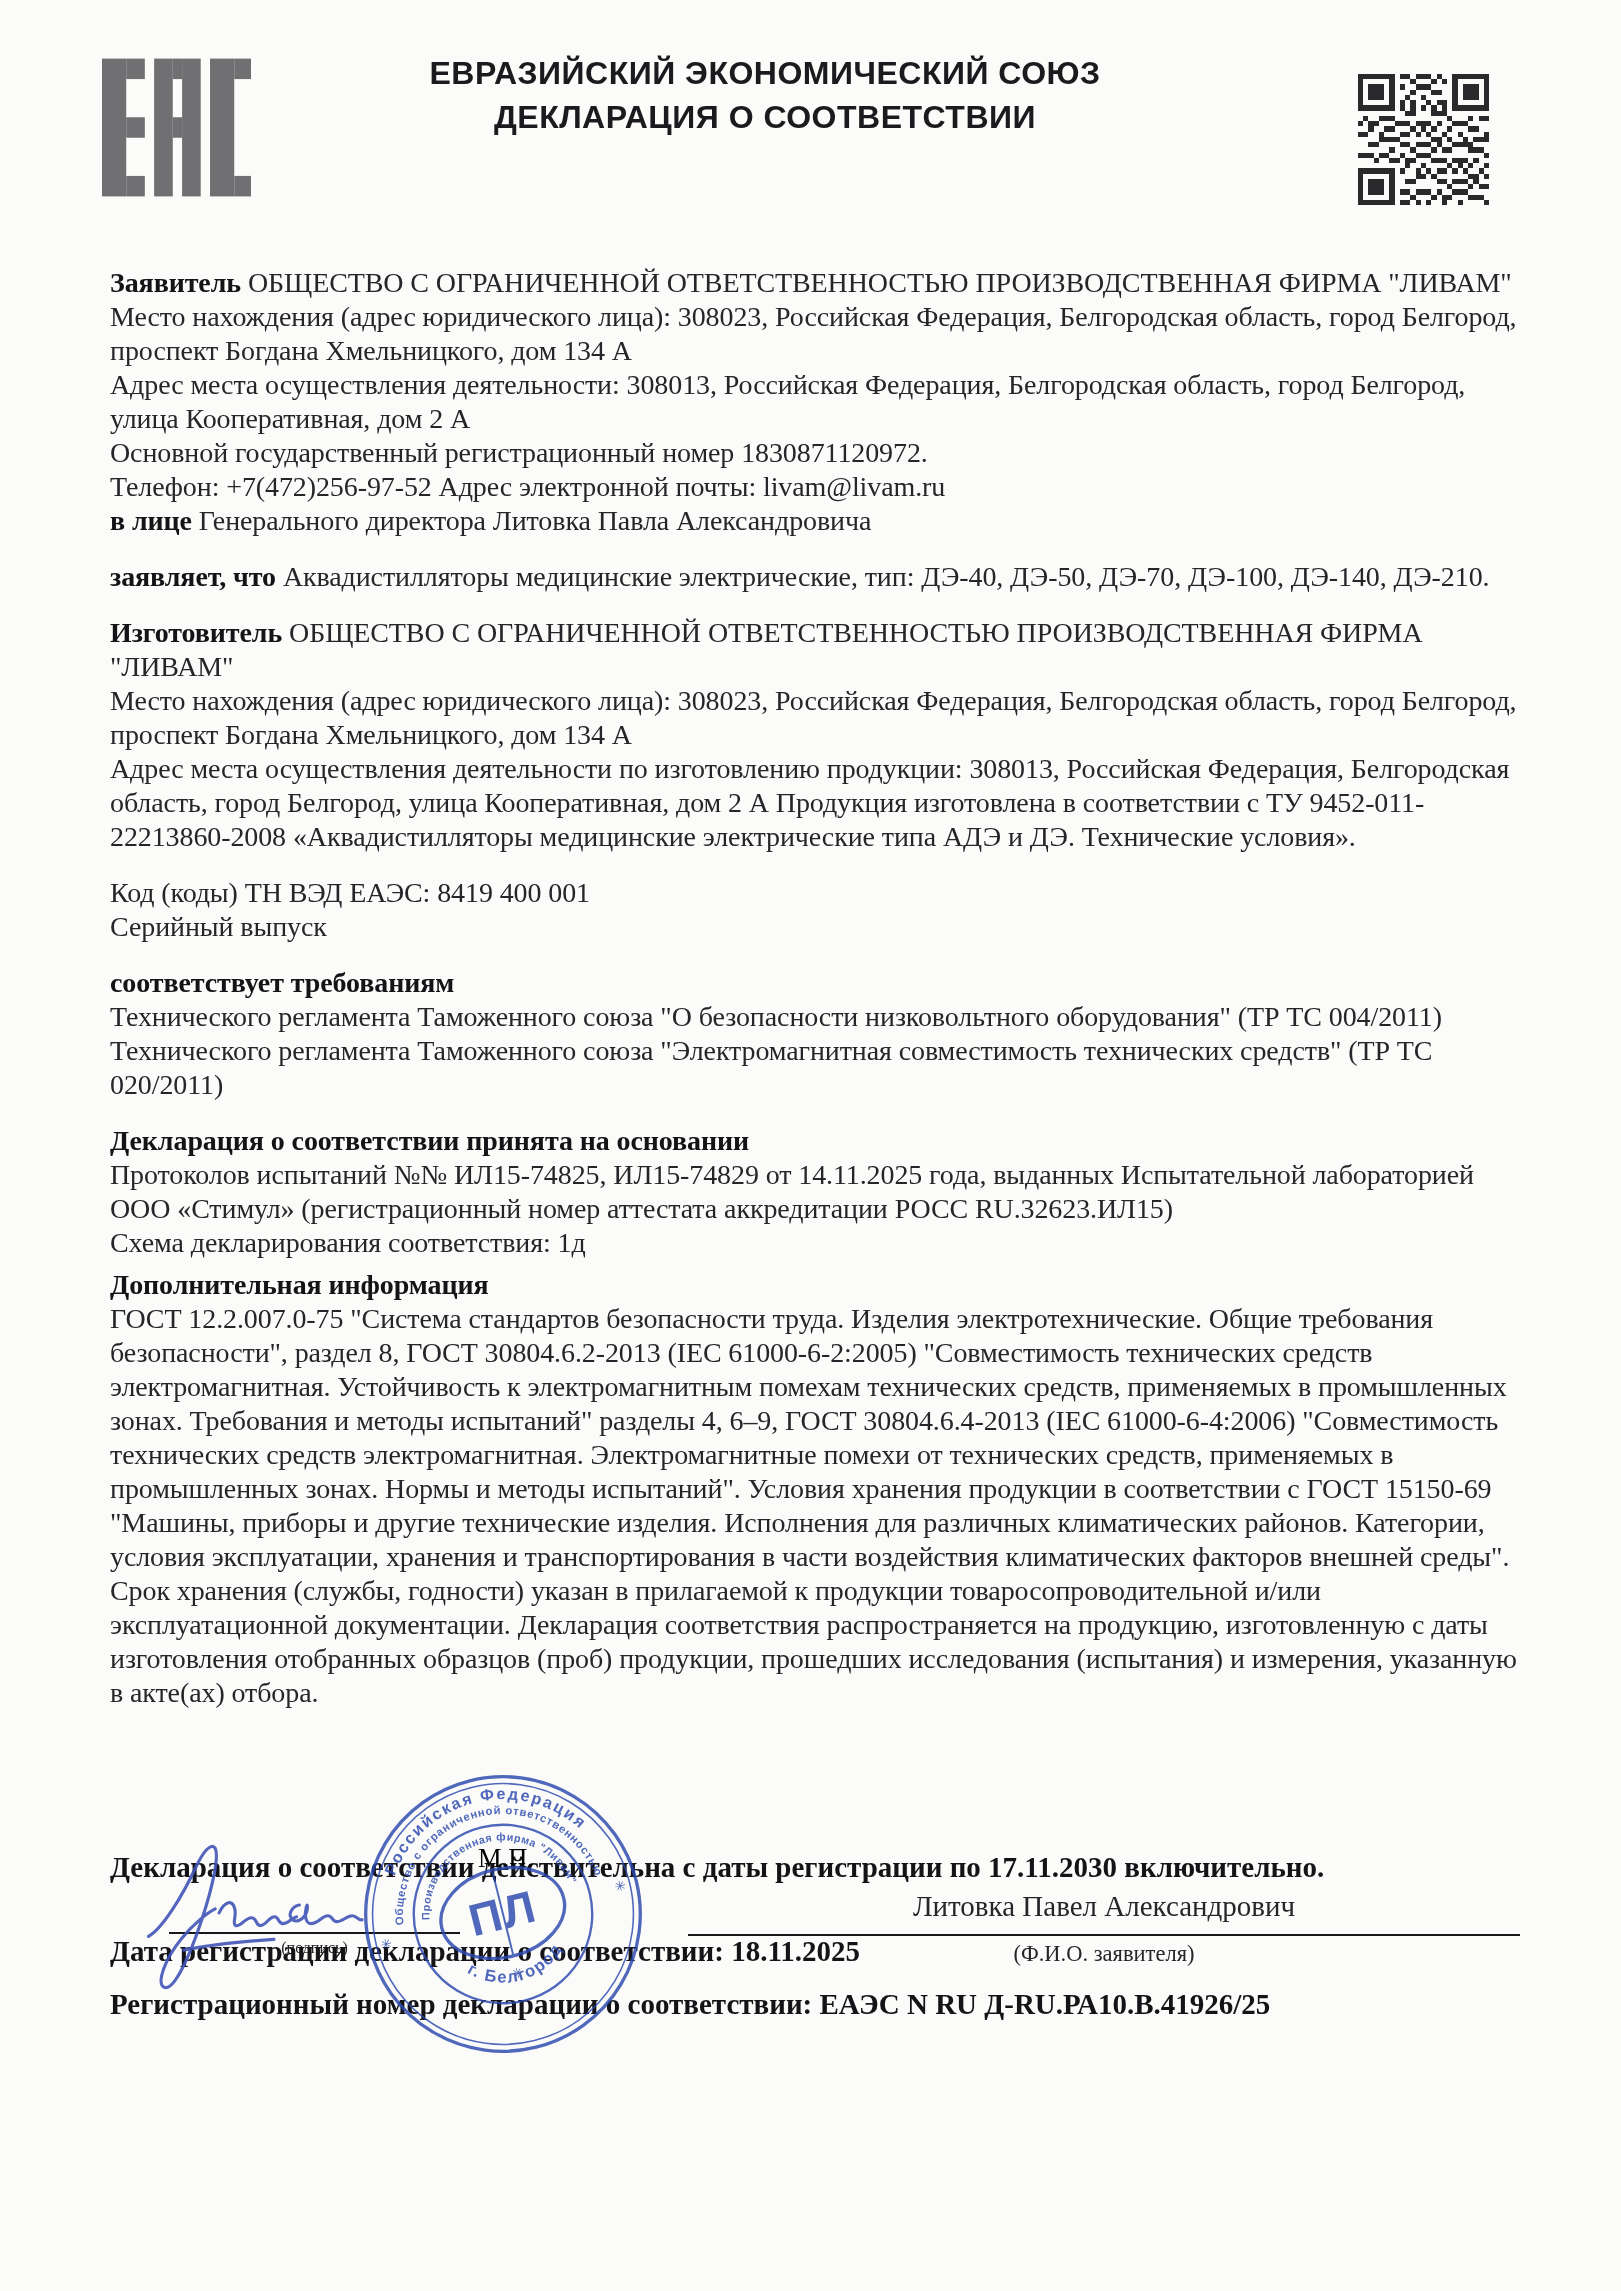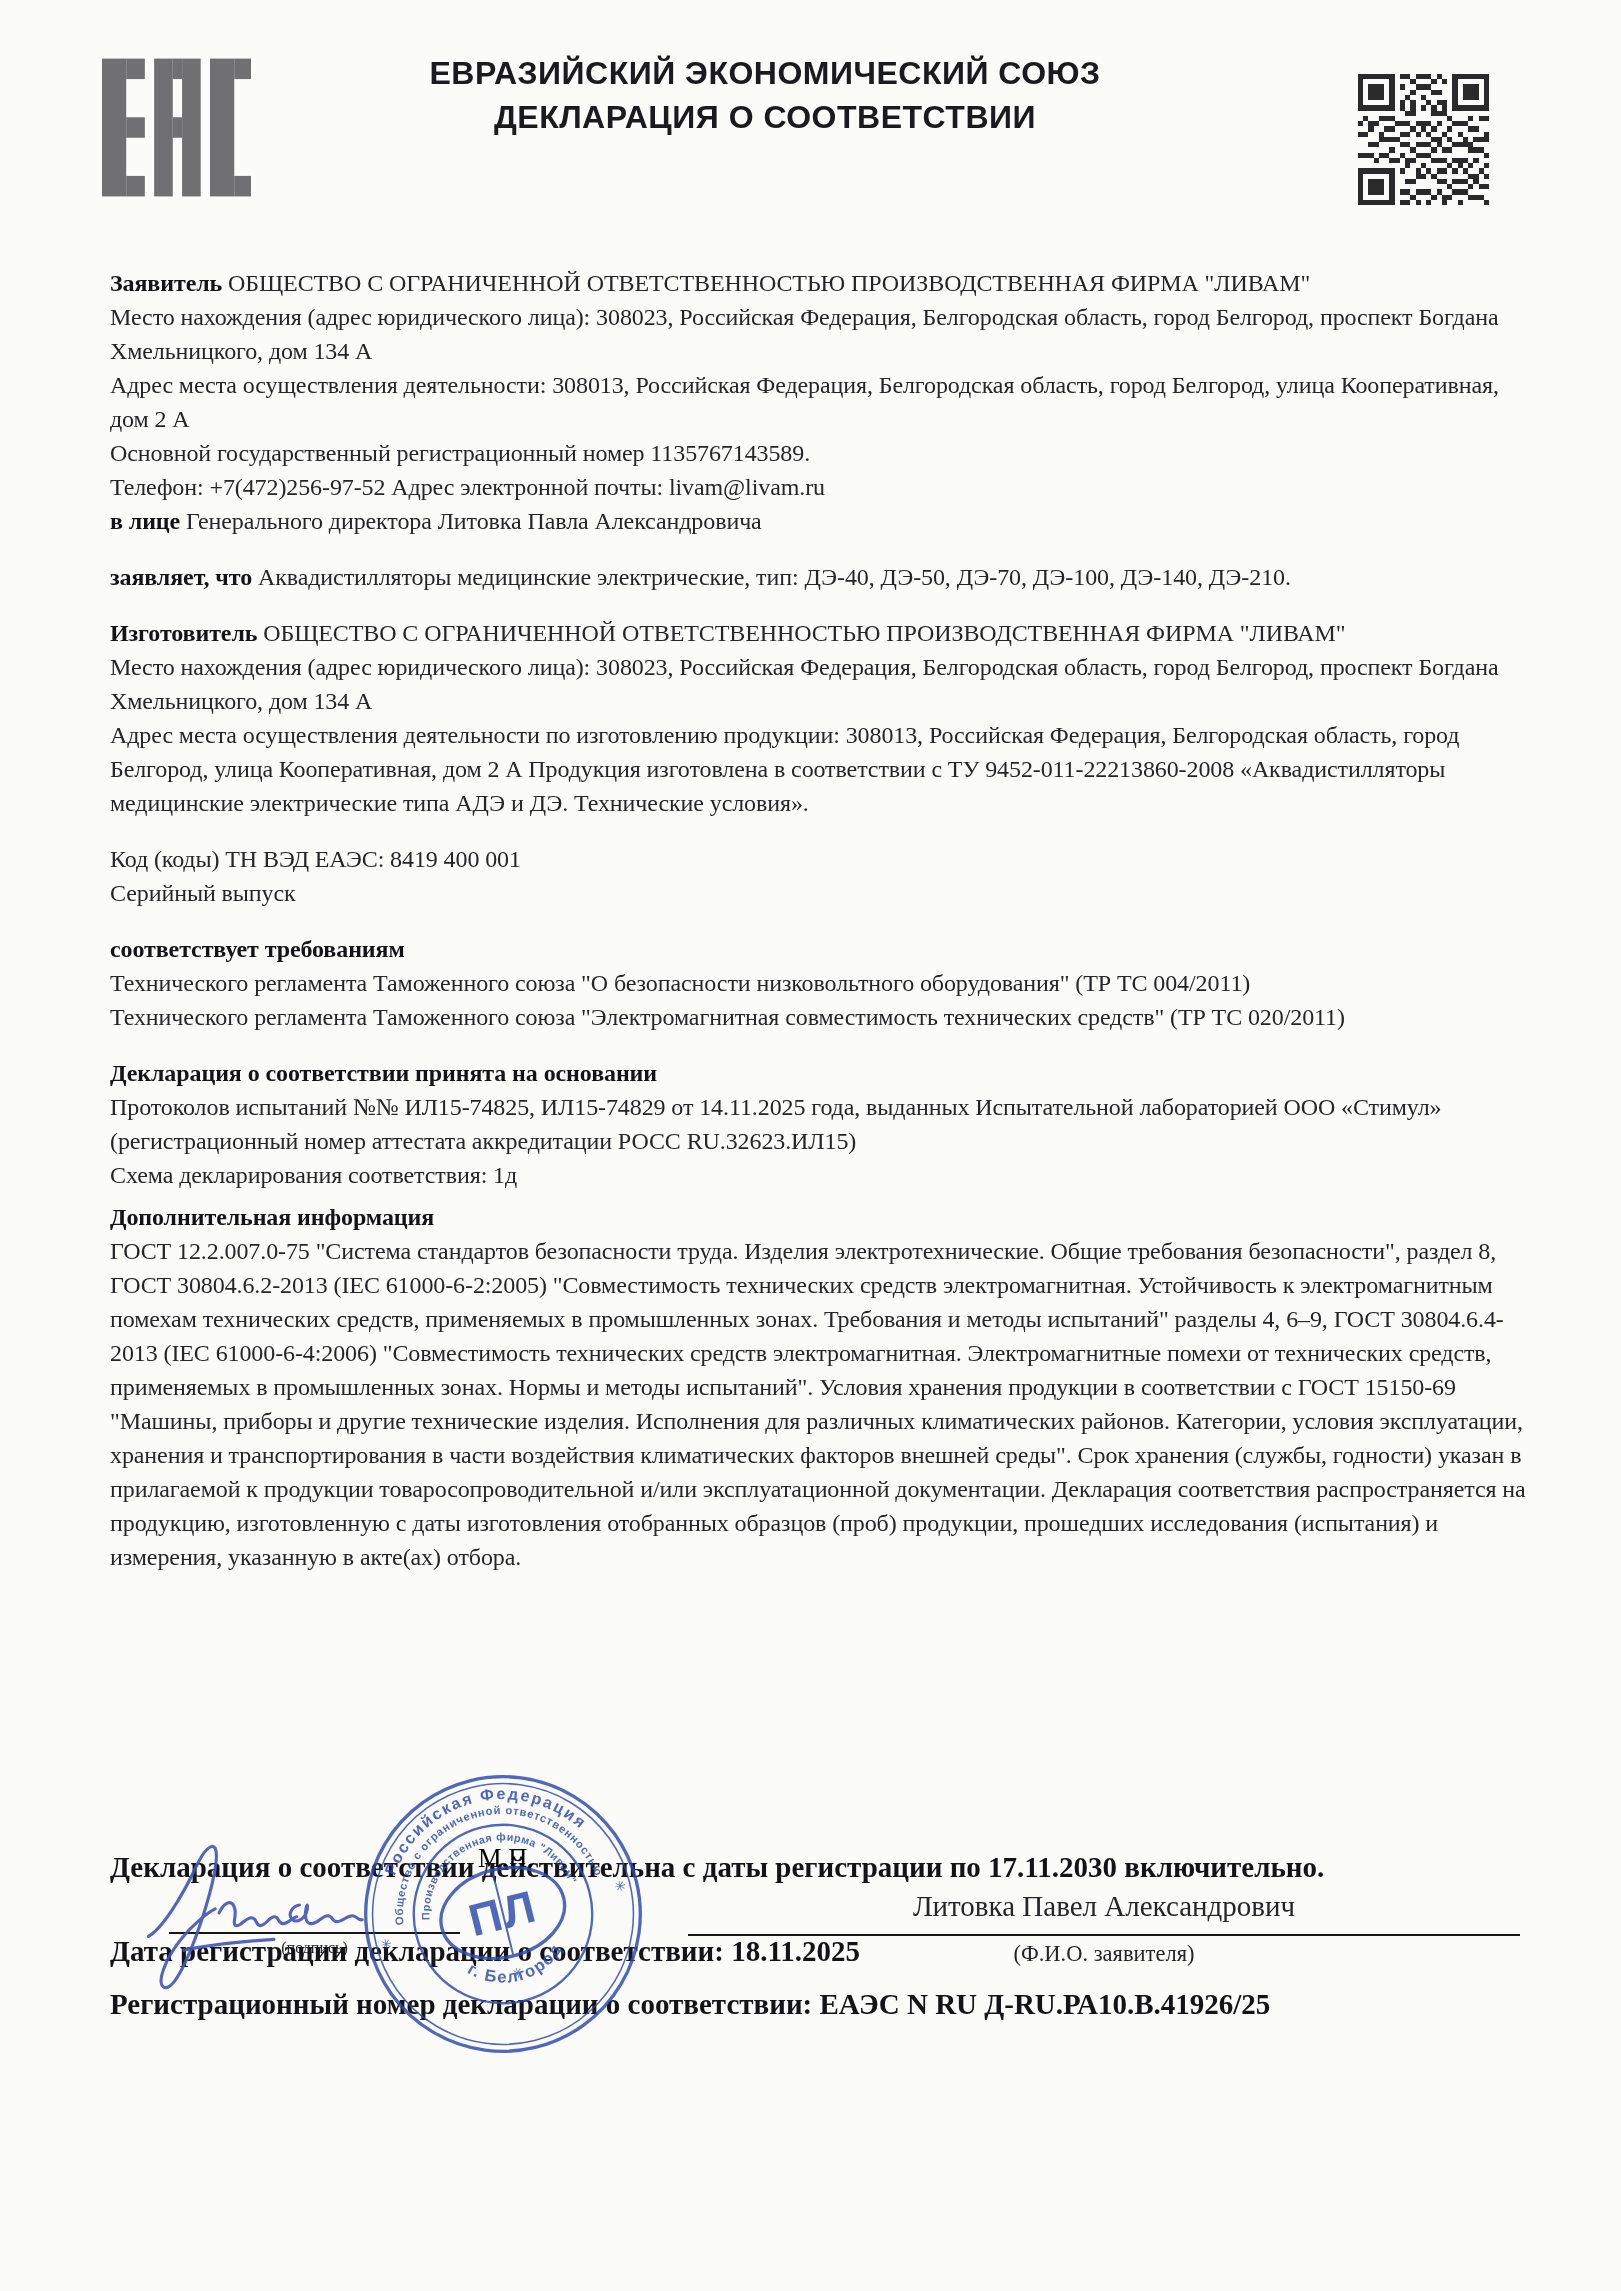--- a/index.html
+++ b/index.html
@@ -12,21 +12,21 @@
   .hdr-title{
     position:absolute;left:412px;top:51px;width:706px;text-align:center;
     font-family:"Liberation Sans","DejaVu Sans",sans-serif;font-weight:bold;
     font-size:32px;line-height:44px;letter-spacing:0.5px;color:#1b1b1f;
   }
   .eac-logo{position:absolute;left:102px;top:55px;}
   .qr{position:absolute;left:1358px;top:74px;}
   
   .doc-body{
     position:absolute;left:110px;top:266px;width:1416px;
-    font-size:24px;line-height:34px;letter-spacing:-0.1px;
+    font-size:28px;line-height:34px;letter-spacing:-0.1px;
   }
   .para{margin:0;}
   .g14{margin-top:22px;}
   .g8{margin-top:7.8px;}
   .b{font-weight:bold;color:#141418;}
   
   .validity{
     position:absolute;left:110px;top:1851px;width:1416px;
     font-weight:bold;font-size:29px;color:#141418;
   }
@@ -357,21 +357,21 @@
         <rect x="16" y="24" width="1" height="1"></rect>
         <rect x="19" y="24" width="1" height="1"></rect>
         <rect x="24" y="24" width="1" height="1"></rect>
       </g>
   </svg>
 
   <div class="doc-body">
     <p class="para"><span class="b">Заявитель</span> <span>ОБЩЕСТВО С ОГРАНИЧЕННОЙ ОТВЕТСТВЕННОСТЬЮ ПРОИЗВОДСТВЕННАЯ ФИРМА "ЛИВАМ"</span></p>
     <p class="para">Место нахождения (адрес юридического лица): 308023, Российская Федерация, Белгородская область, город Белгород, проспект Богдана Хмельницкого, дом 134 А</p>
     <p class="para">Адрес места осуществления деятельности: 308013, Российская Федерация, Белгородская область, город Белгород, улица Кооперативная, дом 2 А</p>
-    <p class="para">Основной государственный регистрационный номер 1135767143589.</p>
+    <p class="para">Основной государственный регистрационный номер 1830871120972.</p>
     <p class="para">Телефон: +7(472)256-97-52 Адрес электронной почты: livam@livam.ru</p>
     <p class="para"><span class="b">в лице</span> <span>Генерального директора Литовка Павла Александровича</span></p>
     <p class="para g14"><span class="b">заявляет, что</span> <span>Аквадистилляторы медицинские электрические, тип: ДЭ-40, ДЭ-50, ДЭ-70, ДЭ-100, ДЭ-140, ДЭ-210.</span></p>
     <p class="para g14"><span class="b">Изготовитель</span> <span>ОБЩЕСТВО С ОГРАНИЧЕННОЙ ОТВЕТСТВЕННОСТЬЮ ПРОИЗВОДСТВЕННАЯ ФИРМА "ЛИВАМ"</span></p>
     <p class="para">Место нахождения (адрес юридического лица): 308023, Российская Федерация, Белгородская область, город Белгород, проспект Богдана Хмельницкого, дом 134 А</p>
     <p class="para">Адрес места осуществления деятельности по изготовлению продукции: 308013, Российская Федерация, Белгородская область, город Белгород, улица Кооперативная, дом 2 А Продукция изготовлена в соответствии с ТУ 9452-011-22213860-2008 «Аквадистилляторы медицинские электрические типа АДЭ и ДЭ. Технические условия».</p>
     <p class="para g14">Код (коды) ТН ВЭД ЕАЭС: 8419 400 001</p>
     <p class="para">Серийный выпуск</p>
     <p class="para g14 b">соответствует требованиям</p>
     <p class="para">Технического регламента Таможенного союза "О безопасности низковольтного оборудования" (ТР ТС 004/2011)</p>

